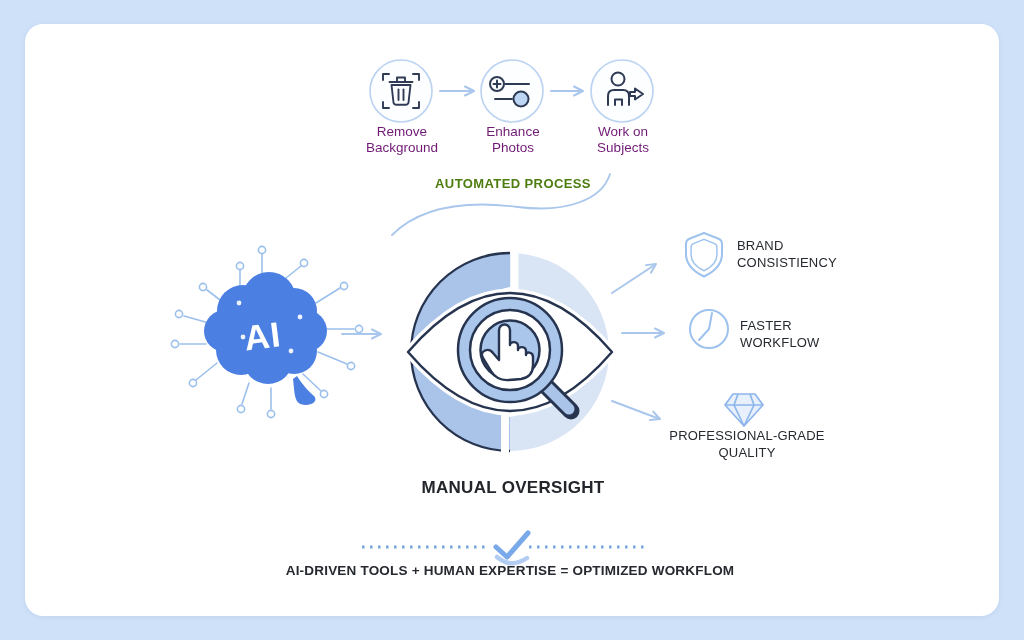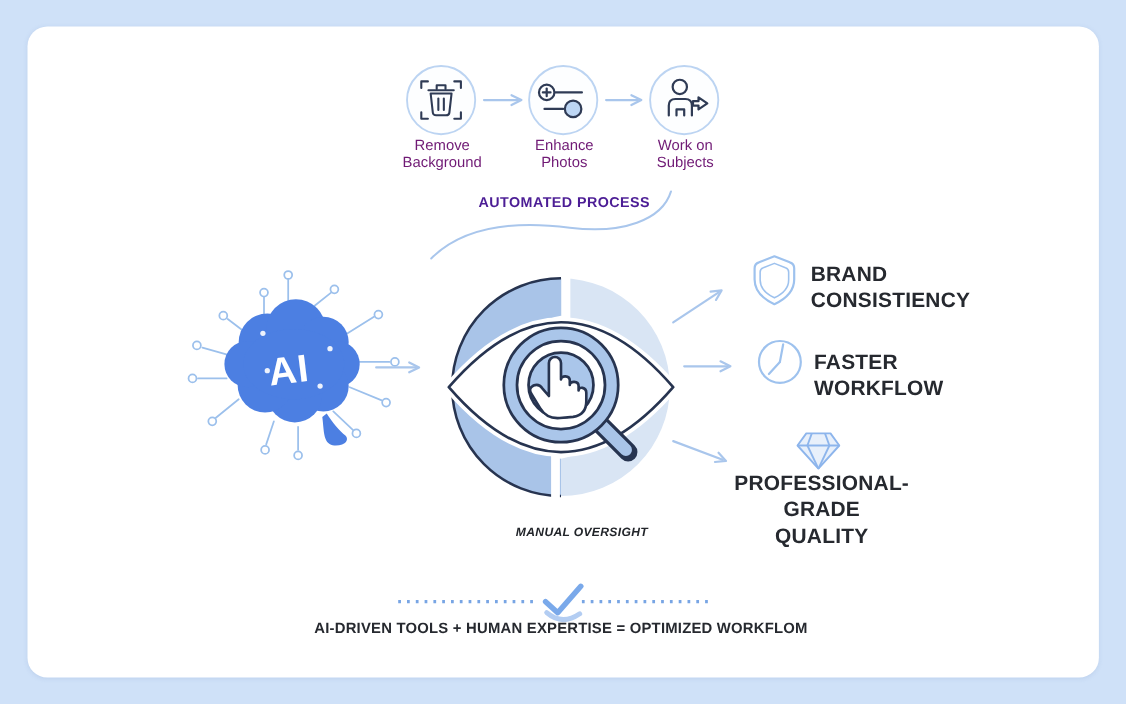--- a/index.html
+++ b/index.html
@@ -15,23 +15,23 @@
     background:#ffffff;border-radius:18px;
     box-shadow:0 1px 4px rgba(120,150,200,0.18);
   }
   svg.gfx{position:absolute;left:0;top:0;width:1024px;height:640px;}
   .lbl{
     position:absolute;
     color:#2e3238;
     white-space:pre-line;
   }
   .step-lbl{width:122px;text-align:center;font-size:13.5px;font-weight:500;line-height:1.2;color:#701a75;}
-  .automated{left:388px;top:176px;width:250px;text-align:center;font-size:13px;font-weight:600;letter-spacing:.4px;color:#4c1d95;}
-  .manual{left:429px;top:478px;width:200px;text-align:center;font-size:11px;font-weight:700;letter-spacing:.3px;color:#22252a;font-style:italic;}
-  .benefit{font-size:19px;font-weight:700;line-height:1.28;color:#26292f;letter-spacing:.2px;}
+  .automated{left:388px;top:176px;width:250px;text-align:center;font-size:13px;font-weight:600;letter-spacing:.4px;color:#4d7c0f;}
+  .manual{left:413px;top:478px;width:200px;text-align:center;font-size:17px;font-weight:700;letter-spacing:.3px;color:#22252a;}
+  .benefit{font-size:13px;font-weight:400;line-height:1.28;color:#26292f;letter-spacing:.2px;}
   .b1{left:737px;top:238px;}
   .b2{left:740px;top:318px;}
   .b3{left:662px;top:428px;width:170px;text-align:center;}
   .formula{left:262px;top:563px;width:496px;text-align:center;font-size:13.5px;font-weight:700;letter-spacing:.2px;color:#26292f;}
 </style>
 </head>
 <body>
 
 <div class="stage">
   <div class="card"></div>

